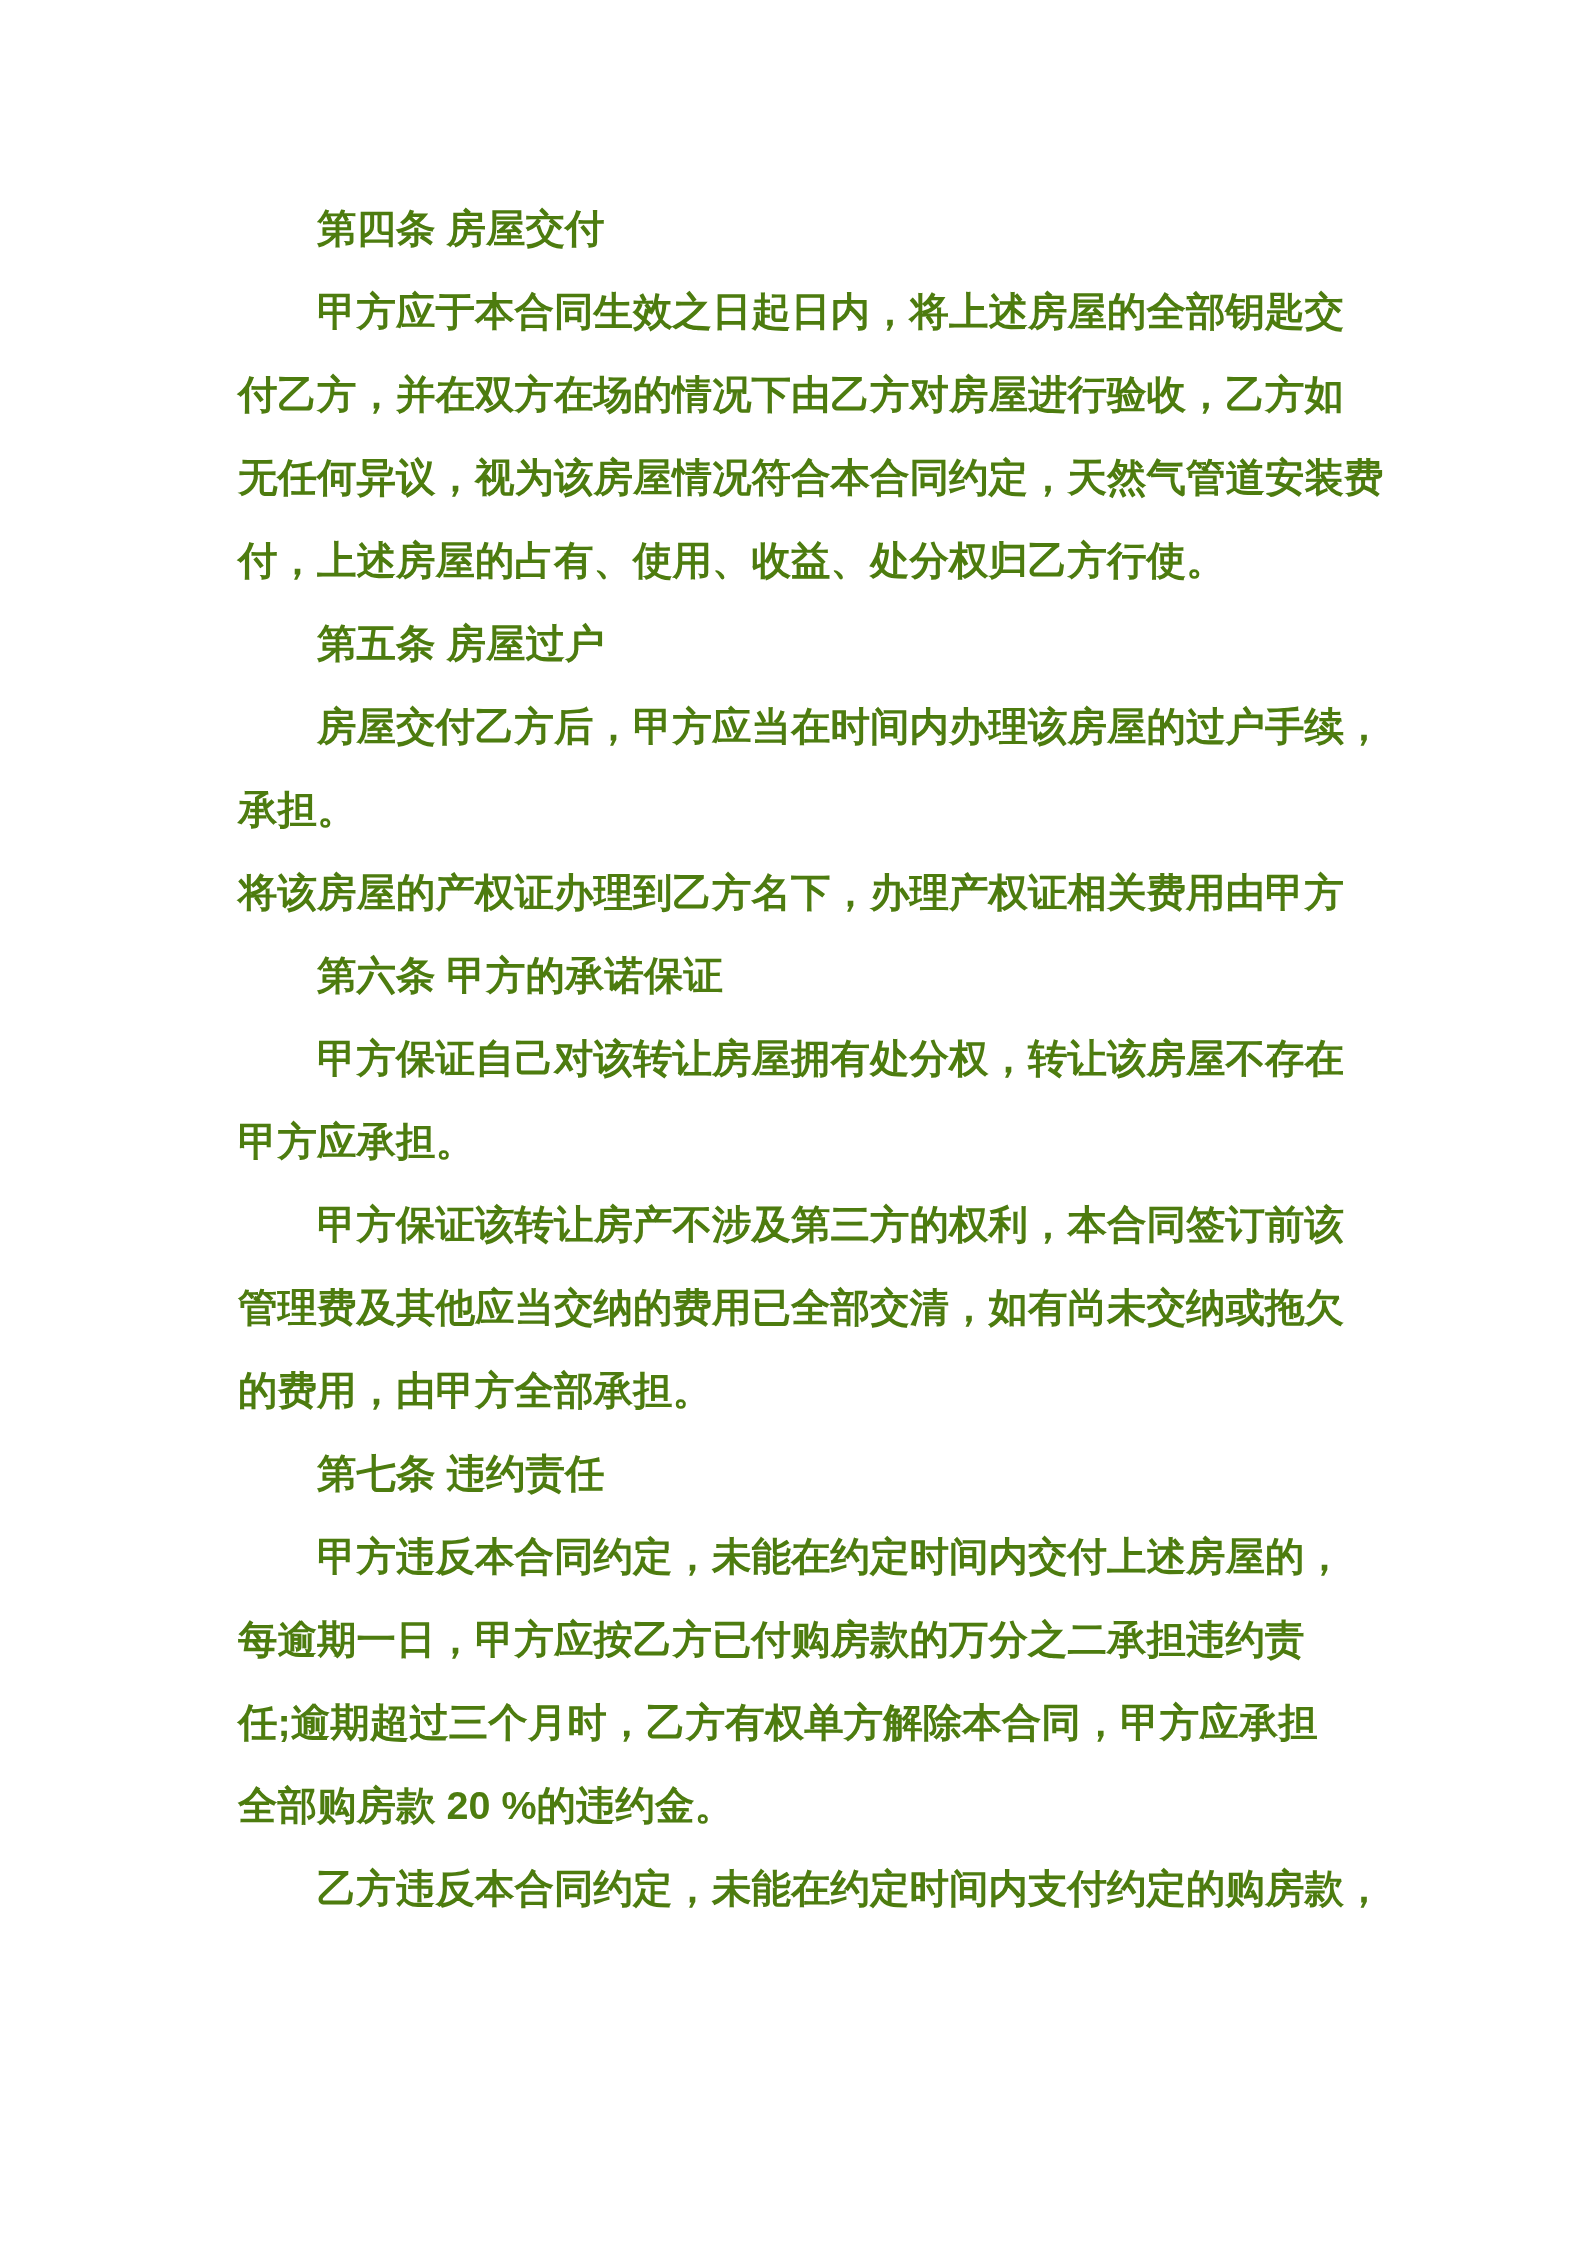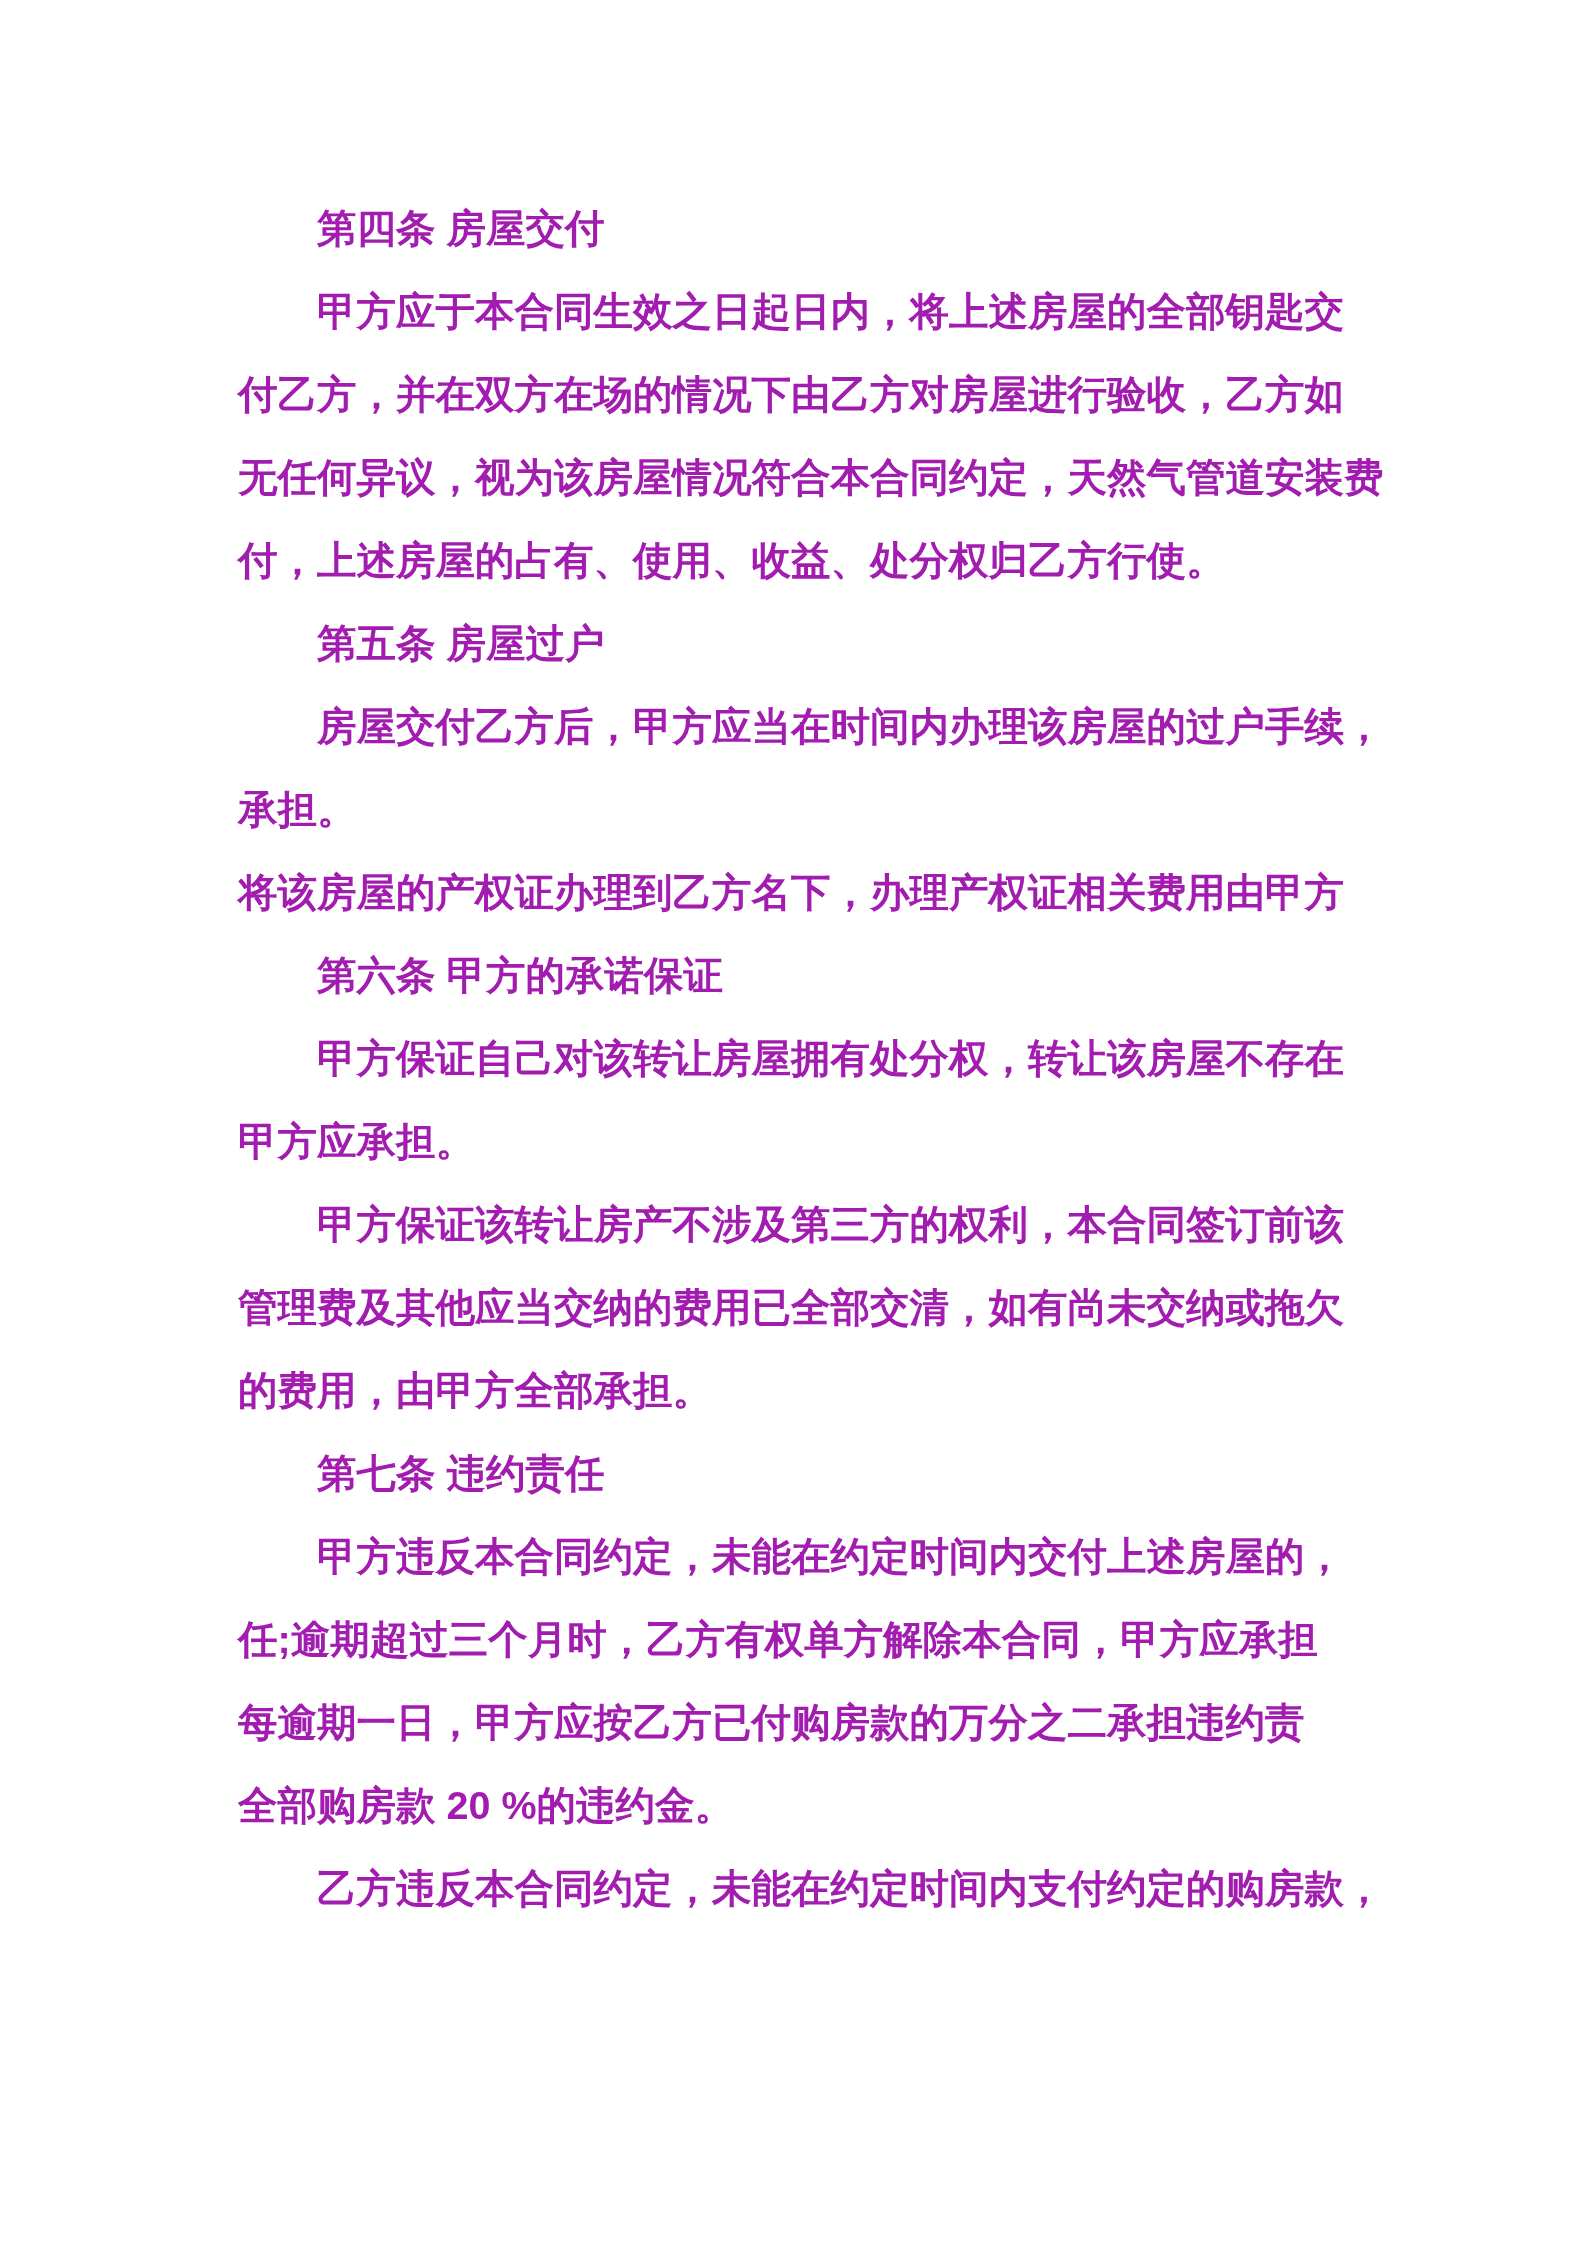--- a/index.html
+++ b/index.html
@@ -15,21 +15,21 @@
     overflow: hidden;
   }
   .doc {
     position: absolute;
     left: 238px;
     top: 187px;
     width: 1118px;
     font-family: "Liberation Sans", sans-serif;
     font-weight: 600;
     font-size: 39.5px;
-    color: #a21caf;
+    color: #4d7c0f;
     text-align: left;
   }
   .text-line {
     height: 83px;
     line-height: 83px;
     white-space: nowrap;
     letter-spacing: 0;
   }
   .text-line.indent {
     padding-left: 79px;
@@ -50,18 +50,18 @@
       <div class="text-line">承担。</div>
       <div class="text-line">将该房屋的产权证办理到乙方名下，办理产权证相关费用由甲方</div>
       <div class="text-line indent">第六条 甲方的承诺保证</div>
       <div class="text-line indent">甲方保证自己对该转让房屋拥有处分权，转让该房屋不存在</div>
       <div class="text-line">甲方应承担。</div>
       <div class="text-line indent">甲方保证该转让房产不涉及第三方的权利，本合同签订前该</div>
       <div class="text-line">管理费及其他应当交纳的费用已全部交清，如有尚未交纳或拖欠</div>
       <div class="text-line">的费用，由甲方全部承担。</div>
       <div class="text-line indent">第七条 违约责任</div>
       <div class="text-line indent">甲方违反本合同约定，未能在约定时间内交付上述房屋的，</div>
+      <div class="text-line">每逾期一日，甲方应按乙方已付购房款的万分之二承担违约责</div>
       <div class="text-line">任;逾期超过三个月时，乙方有权单方解除本合同，甲方应承担</div>
-      <div class="text-line">每逾期一日，甲方应按乙方已付购房款的万分之二承担违约责</div>
       <div class="text-line">全部购房款 20 %的违约金。</div>
       <div class="text-line indent">乙方违反本合同约定，未能在约定时间内支付约定的购房款，</div>
     </div>
 </div>
 
 </body></html>

